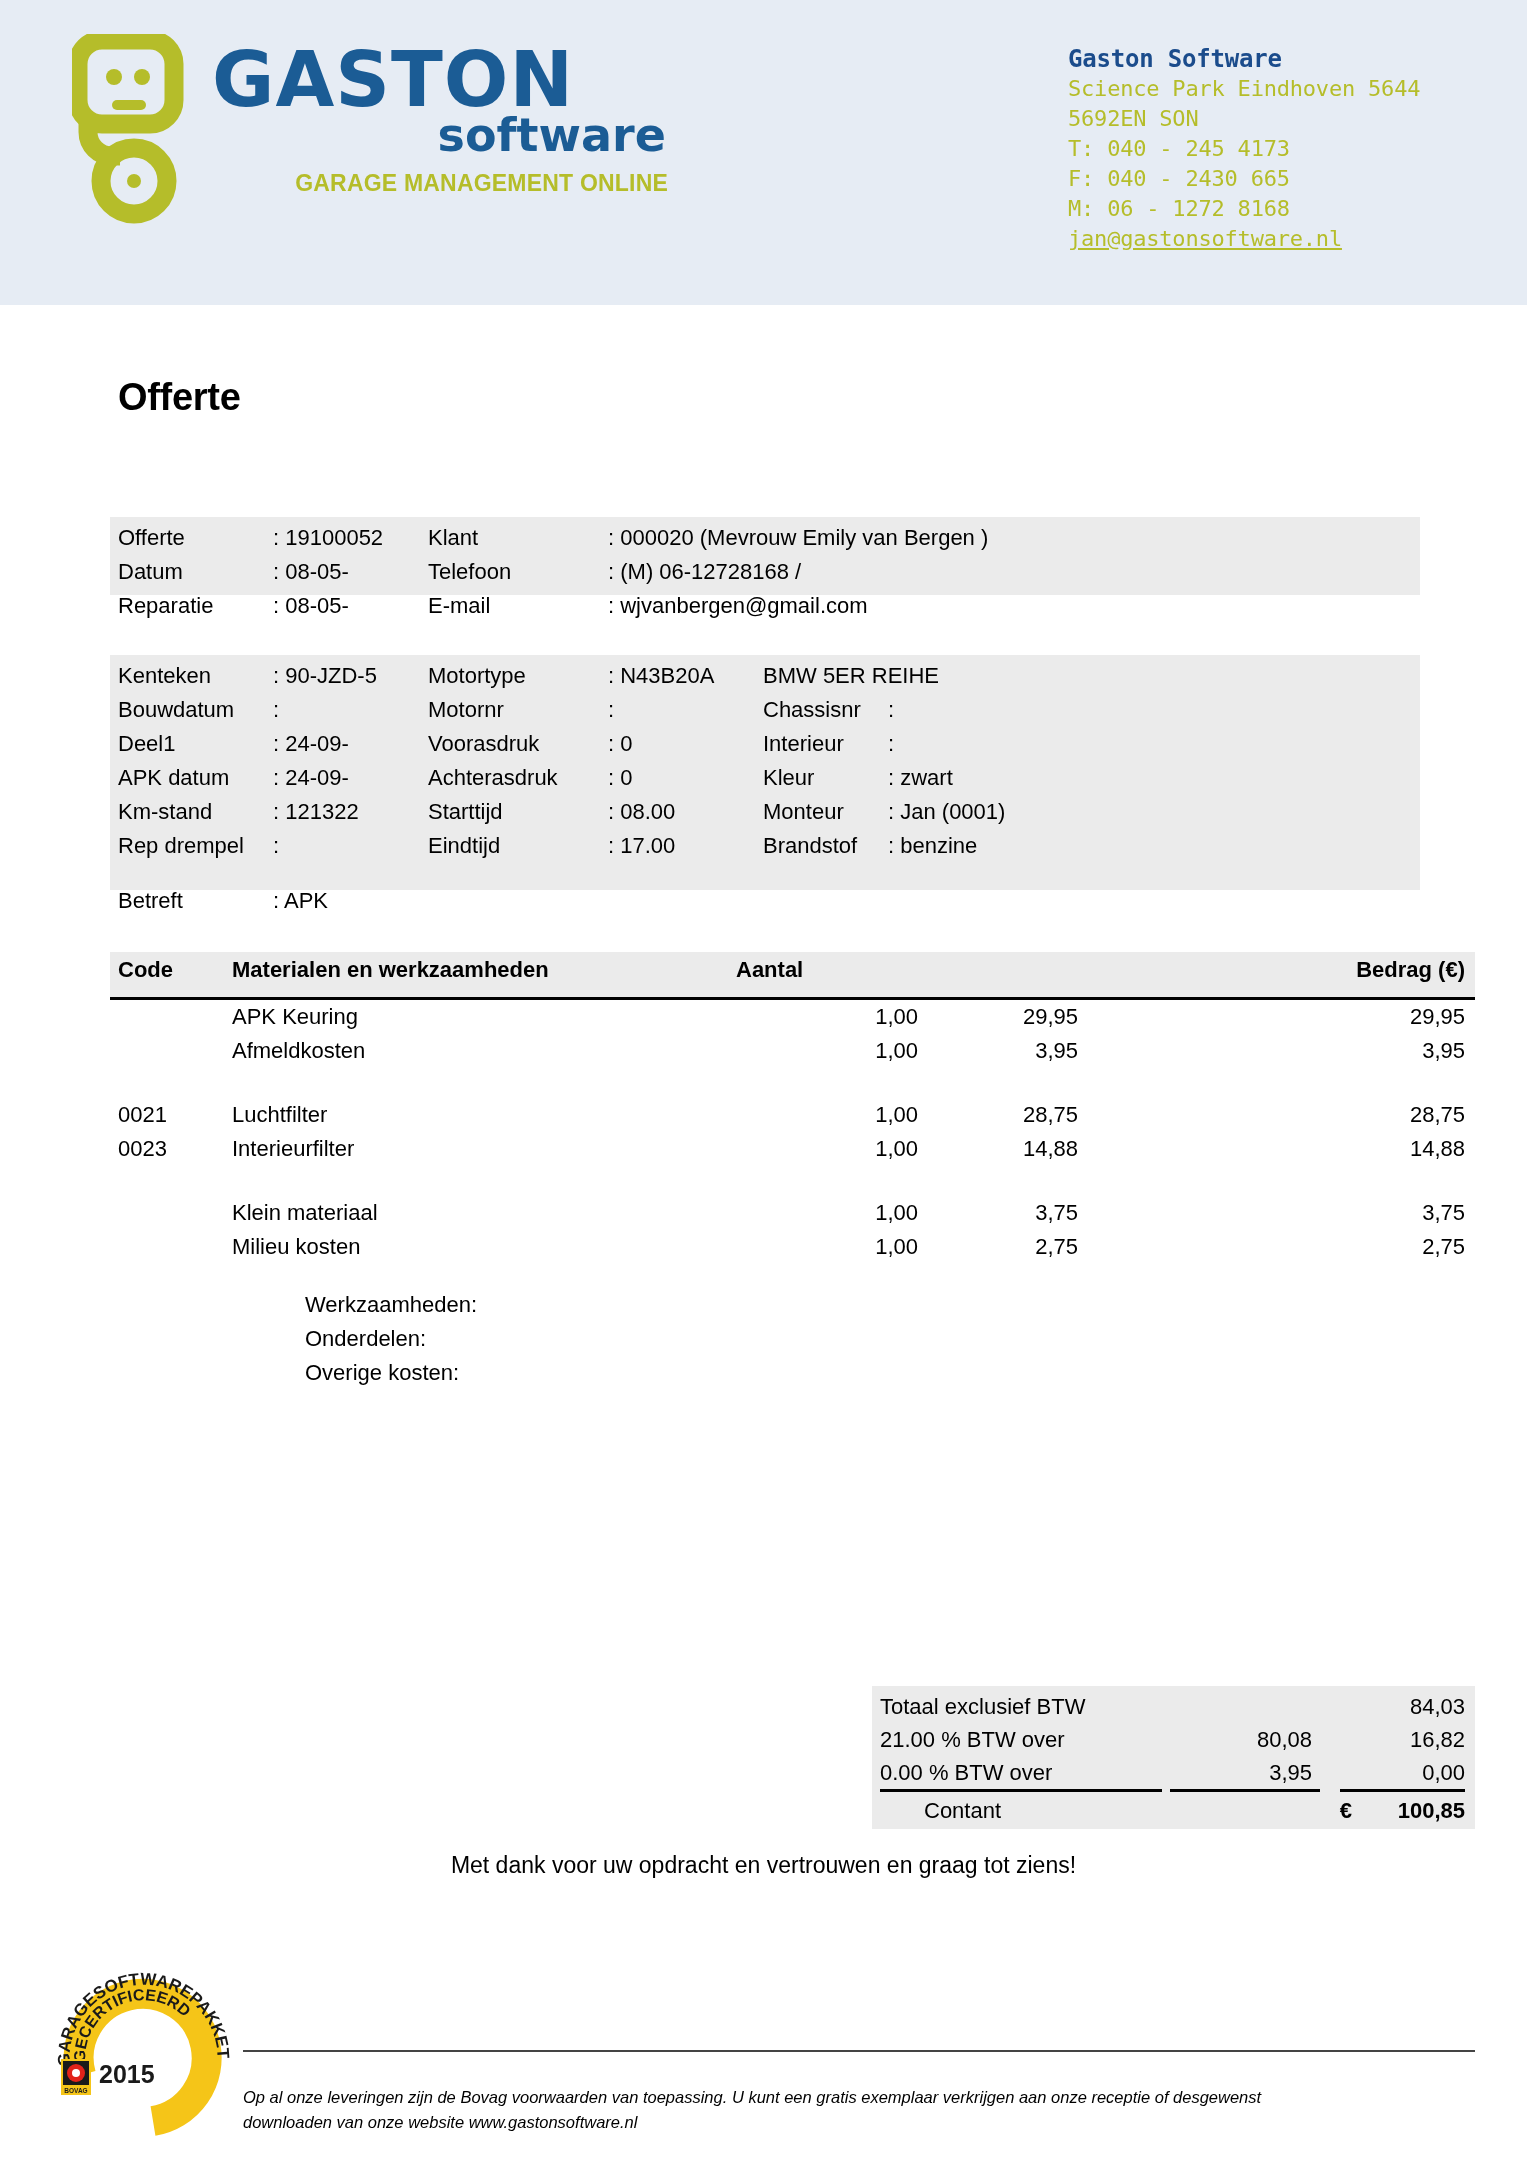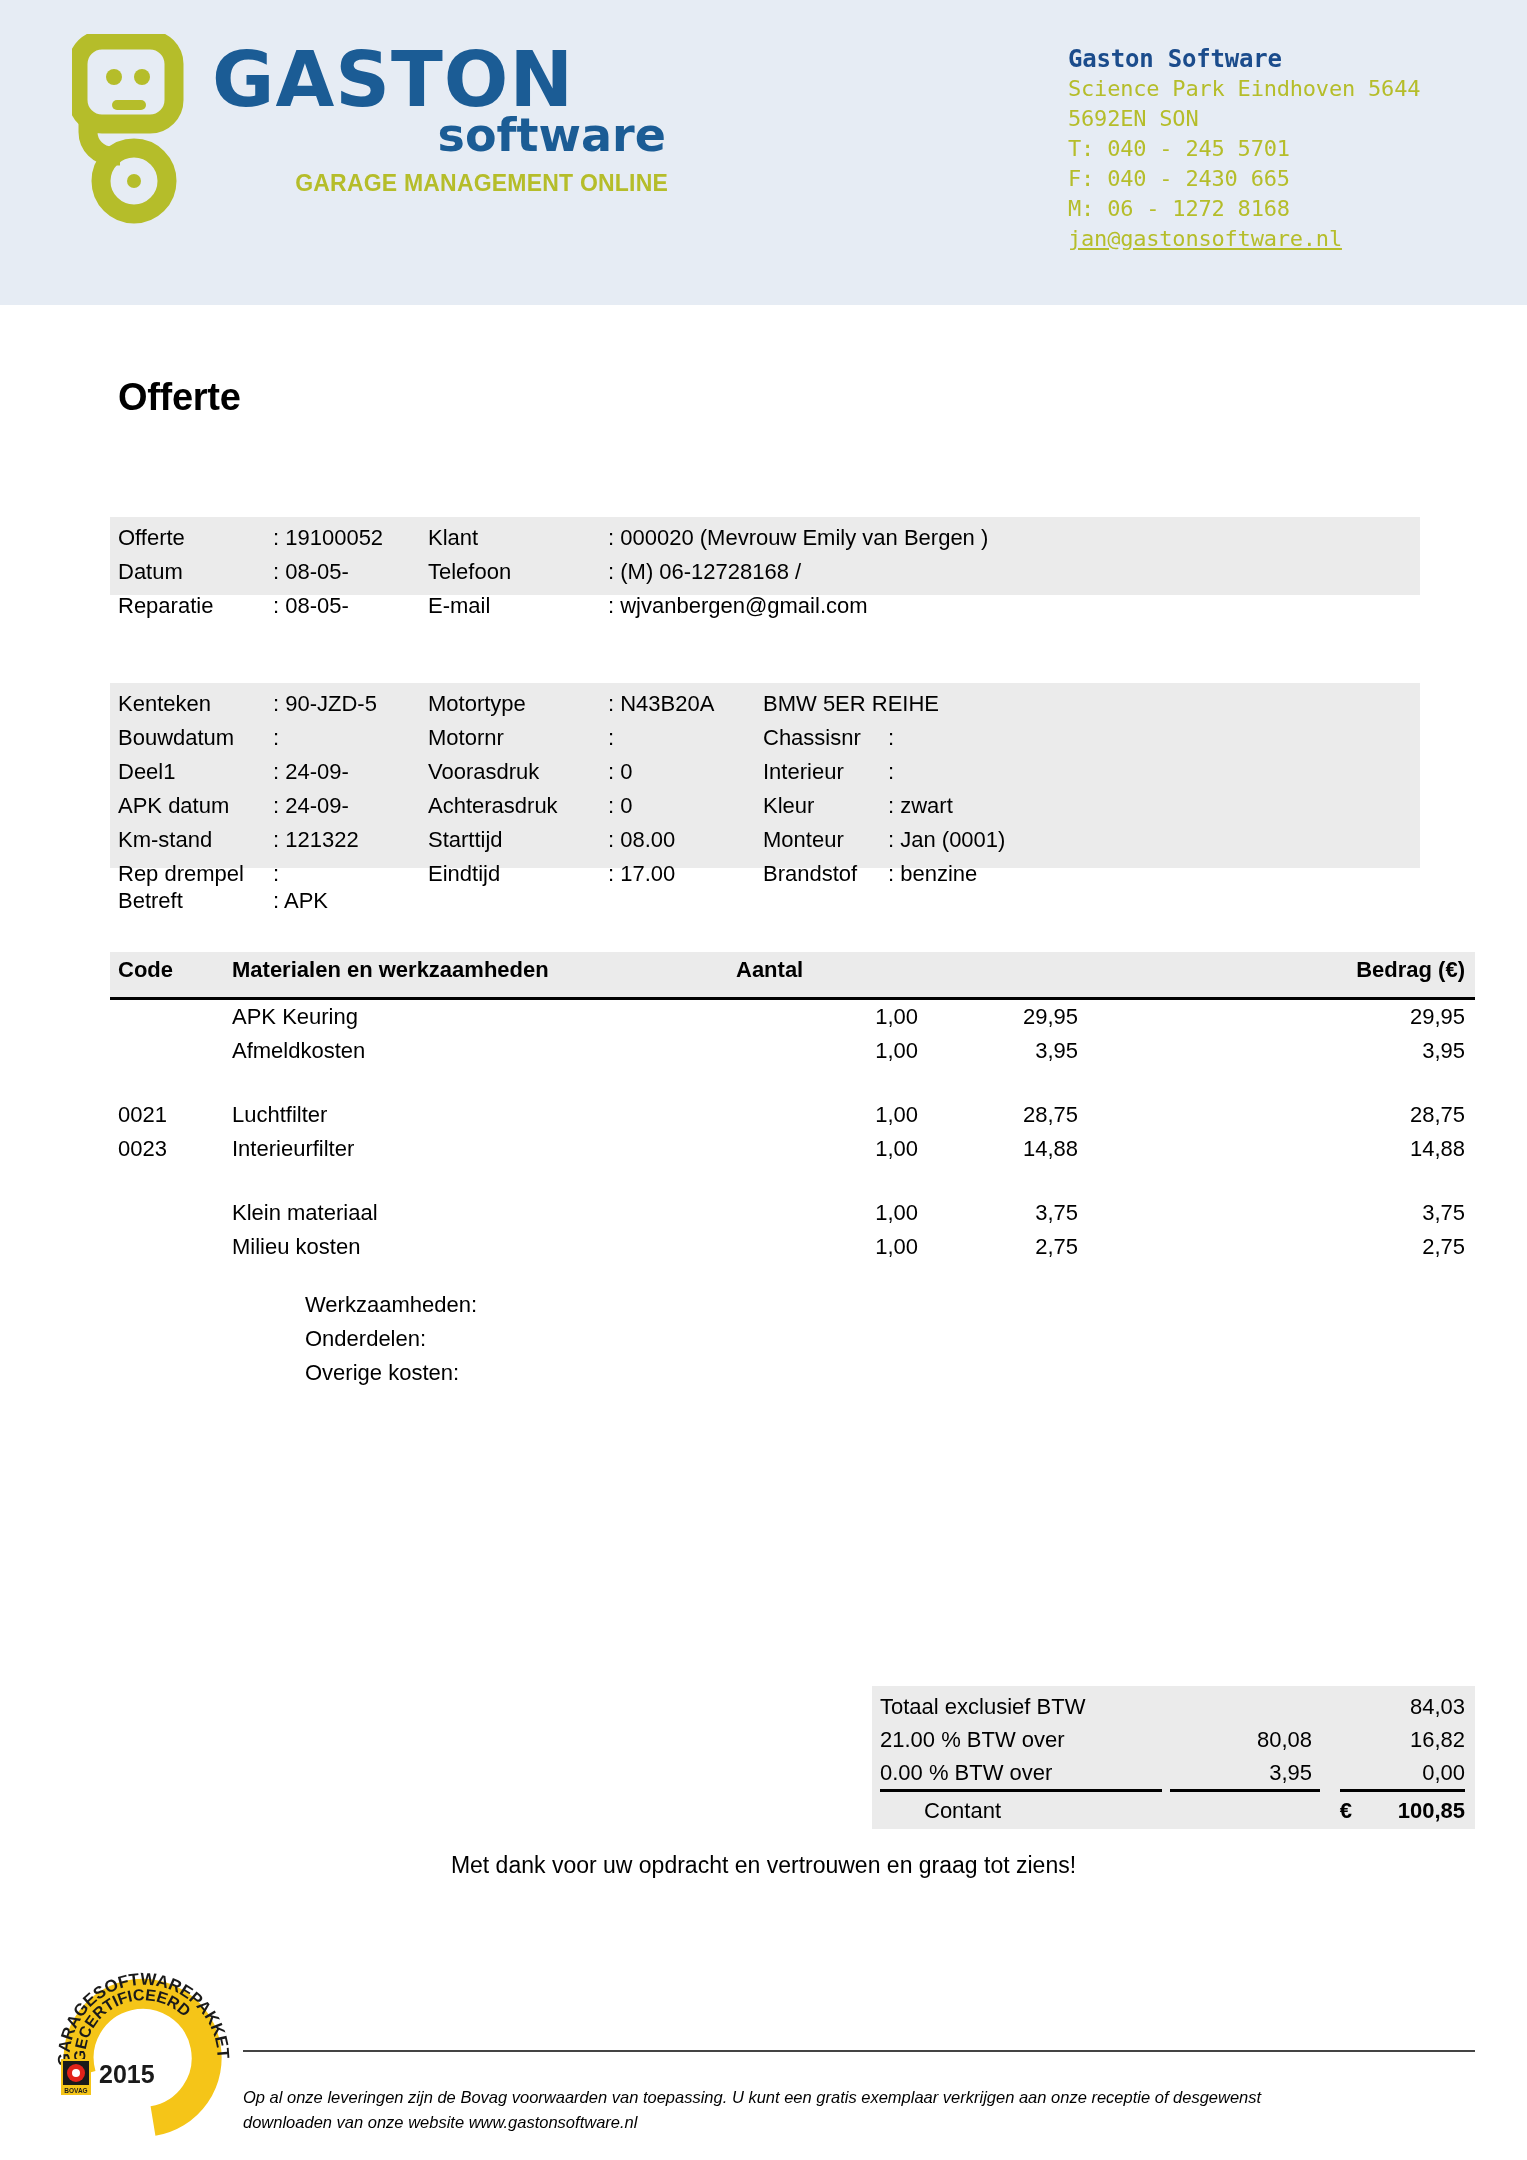--- a/index.html
+++ b/index.html
@@ -120,21 +120,21 @@
   }
 
   
   .panel {
     position: absolute;
     background: #ebebeb;
     left: 110px;
     width: 1310px;
   }
   .panel-offer { top: 517px; height: 78px; }
-  .panel-vehicle { top: 683px; height: 185px; }
+  .panel-vehicle { top: 655px; height: 235px; }
 
   .grid-row {
     display: flex;
     font-size: 22px;
     line-height: 34px;
     color: #000000;
     white-space: nowrap;
   }
   .c-label  { width: 155px; flex: 0 0 155px; }
   .c-value  { width: 155px; flex: 0 0 155px; }
@@ -291,21 +291,21 @@
       <div class="logo-gaston">GASTON</div>
       <div class="logo-software">software</div>
       <div class="logo-tagline">GARAGE MANAGEMENT ONLINE</div>
     </div>
   </div>
 
   <div class="contact-block">
     <div class="contact-name">Gaston Software</div>
     <div>Science Park Eindhoven 5644</div>
     <div>5692EN SON</div>
-    <div>T: 040 - 245 5701</div>
+    <div>T: 040 - 245 4173</div>
     <div>F: 040 - 2430 665</div>
     <div>M:  06 - 1272 8168</div>
     <div class="contact-email">jan@gastonsoftware.nl</div>
   </div>
 
   <div class="doc-title">Offerte</div>
 
 
   <div class="panel panel-offer">
     <div class="panel-inner" id="offer-panel-rows">

